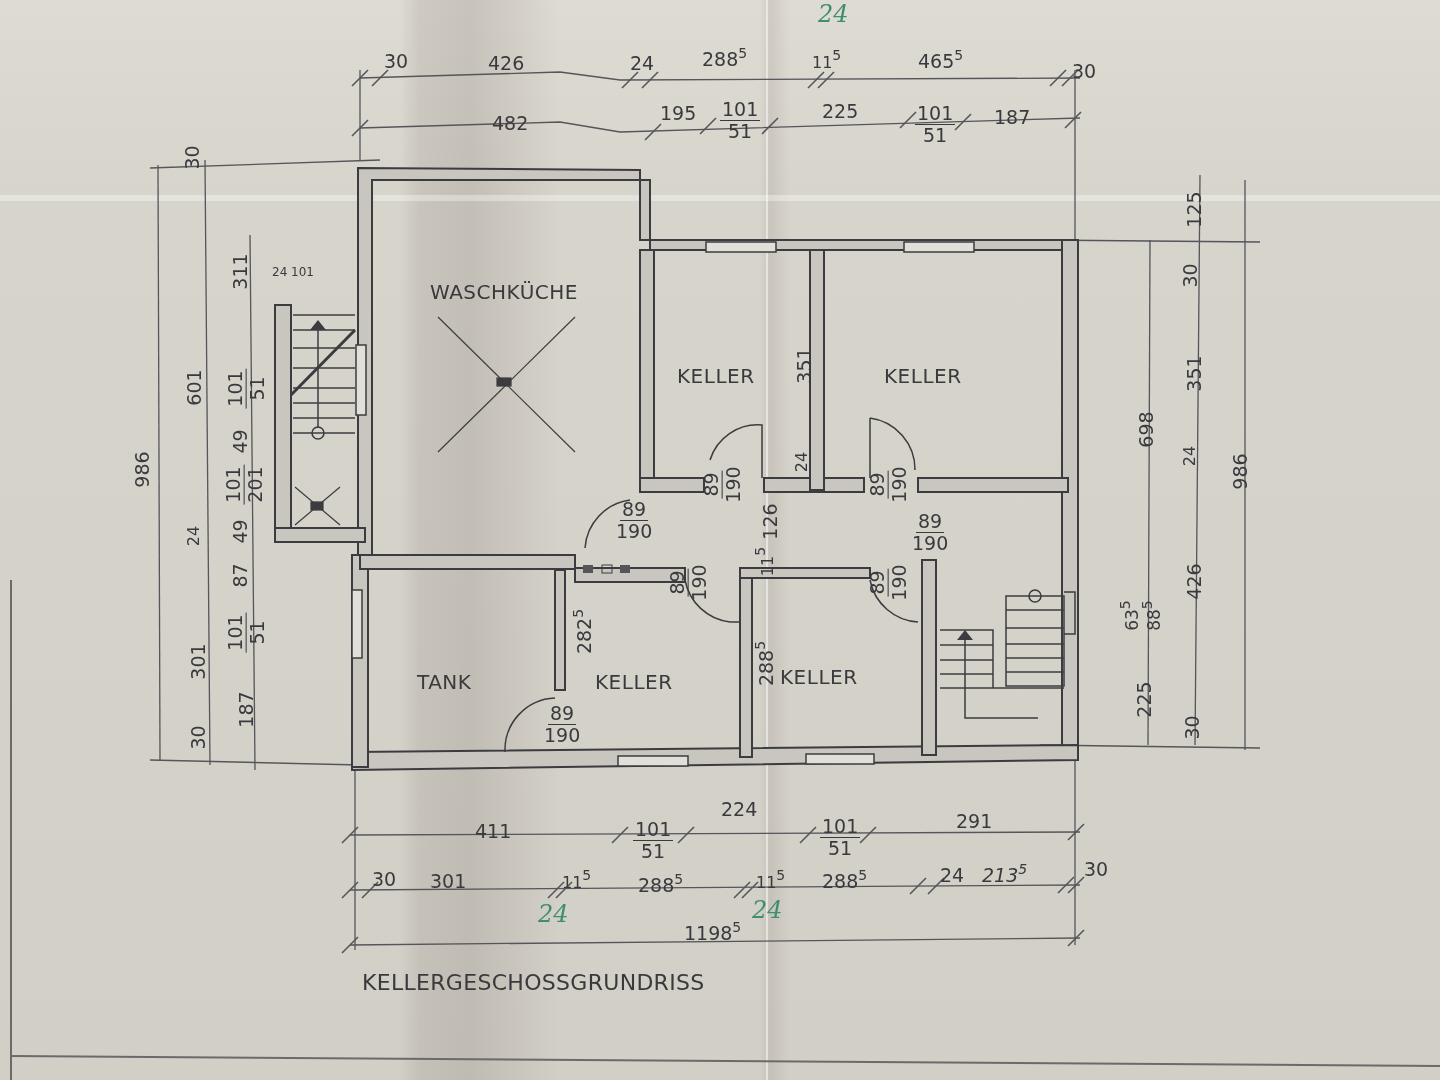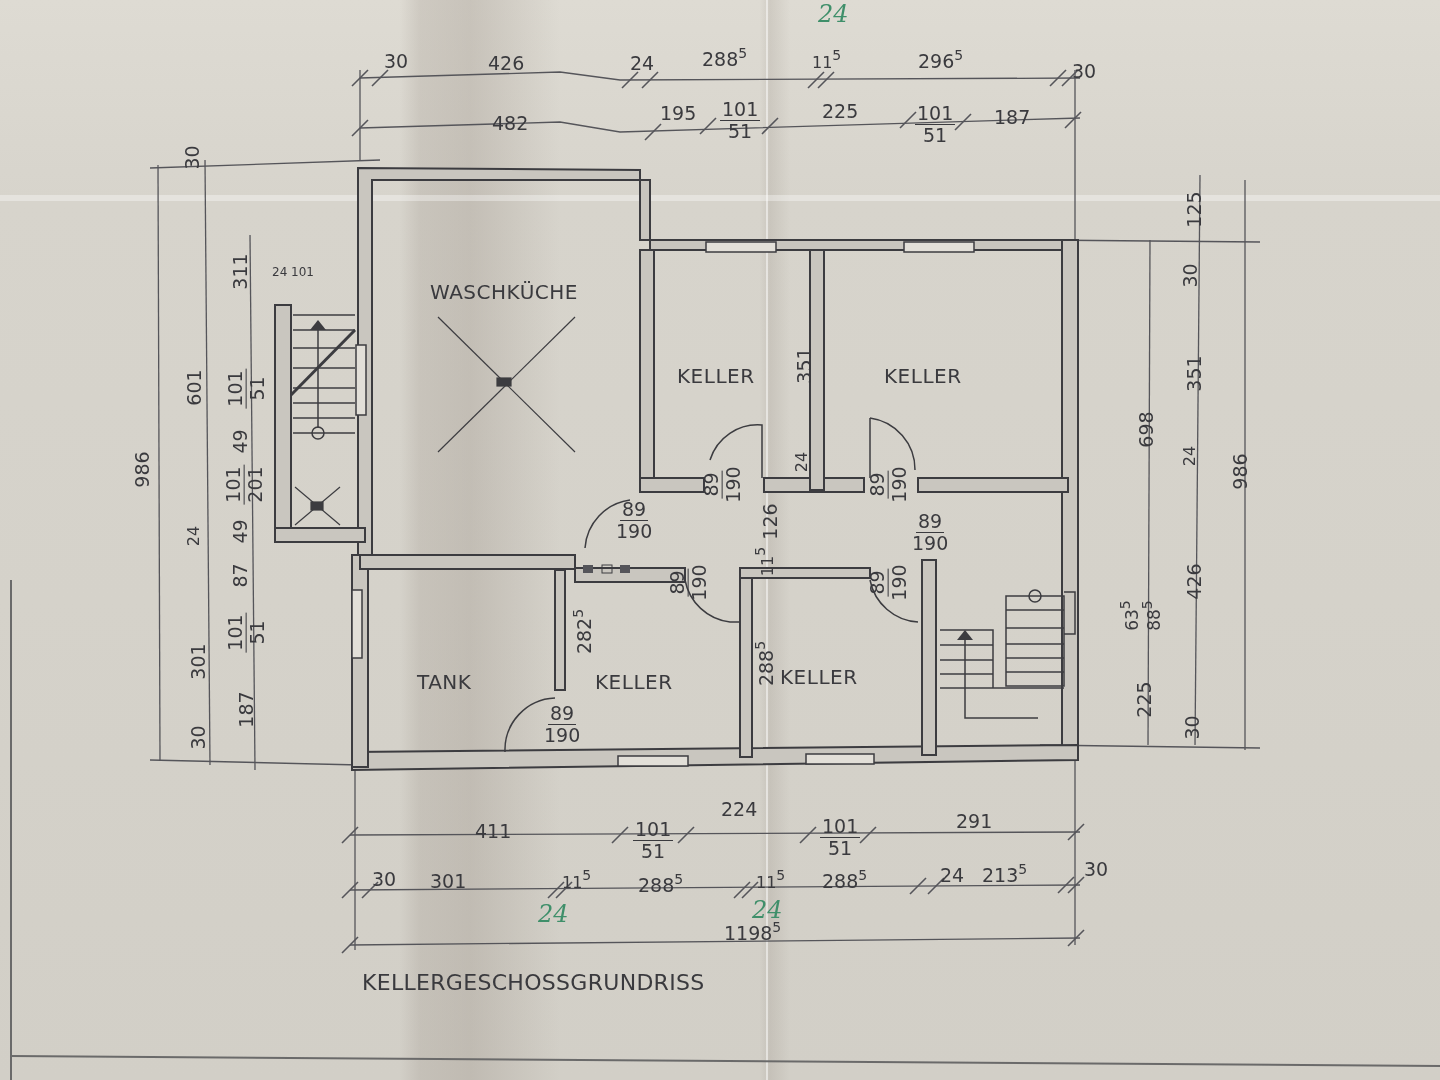--- a/index.html
+++ b/index.html
@@ -208,21 +208,21 @@
 <div class="lbl room" style="left:417px;top:672px;text-align:right;">TANK</div>
 <div class="lbl room" style="left:595px;top:672px;">KELLER</div>
 
 <div class="lbl title" style="left:362px;top:972px;">KELLERGESCHOSSGRUNDRISS</div>
 
 <div class="lbl" style="left:384px;top:52px;">30</div>
 <div class="lbl" style="left:488px;top:54px;">426</div>
 <div class="lbl" style="left:630px;top:54px;">24</div>
 <div class="lbl" style="left:702px;top:46px;"><span>288</span><span class="sup">5</span></div>
 <div class="lbl" style="left:812px;top:48px;font-size:16px;"><span>11</span><span class="sup">5</span></div>
-<div class="lbl" style="left:918px;top:48px;"><span>296</span><span class="sup">5</span></div>
+<div class="lbl" style="left:918px;top:48px;"><span>465</span><span class="sup">5</span></div>
 <div class="lbl" style="left:1072px;top:62px;">30</div>
 <div class="lbl green" style="left:818px;top:2px;">24</div>
 
 <div class="lbl" style="left:492px;top:114px;">482</div>
 <div class="lbl" style="left:660px;top:104px;">195</div>
 <div class="lbl frac" style="left:720px;top:100px;">
     <span class="n">101</span>
     <span class="d">51</span>
   </div>
 <div class="lbl" style="left:822px;top:102px;">225</div>
@@ -244,24 +244,24 @@
   </div>
 <div class="lbl" style="left:956px;top:812px;">291</div>
 
 <div class="lbl" style="left:372px;top:870px;">30</div>
 <div class="lbl" style="left:430px;top:872px;">301</div>
 <div class="lbl" style="left:562px;top:868px;font-size:16px;"><span>11</span><span class="sup">5</span></div>
 <div class="lbl" style="left:638px;top:872px;"><span>288</span><span class="sup">5</span></div>
 <div class="lbl" style="left:756px;top:868px;font-size:16px;"><span>11</span><span class="sup">5</span></div>
 <div class="lbl" style="left:822px;top:868px;"><span>288</span><span class="sup">5</span></div>
 <div class="lbl" style="left:940px;top:866px;">24</div>
-<div class="lbl" style="left:982px;top:862px;"><span>213</span><span class="sup">5</span></div>
+<div class="lbl" style="left:982px;top:862px;font-style:italic;"><span>213</span><span class="sup">5</span></div>
 <div class="lbl" style="left:1084px;top:860px;">30</div>
 <div class="lbl green" style="left:538px;top:902px;">24</div>
-<div class="lbl" style="left:684px;top:920px;margin-left:40px;"><span>1198</span><span class="sup">5</span></div>
+<div class="lbl" style="left:684px;top:920px;"><span>1198</span><span class="sup">5</span></div>
 <div class="lbl green" style="left:752px;top:898px;">24</div>
 
 <div class="lbl rot" style="left:180px;top:148px;">30</div>
 <div class="lbl rot" style="left:176px;top:378px;">601</div>
 <div class="lbl rot" style="left:124px;top:460px;">986</div>
 <div class="lbl rot" style="left:184px;top:528px;font-size:16px;">24</div>
 <div class="lbl rot" style="left:180px;top:652px;">301</div>
 <div class="lbl rot" style="left:186px;top:728px;">30</div>
 
 <div class="lbl rot" style="left:222px;top:262px;">311</div>

